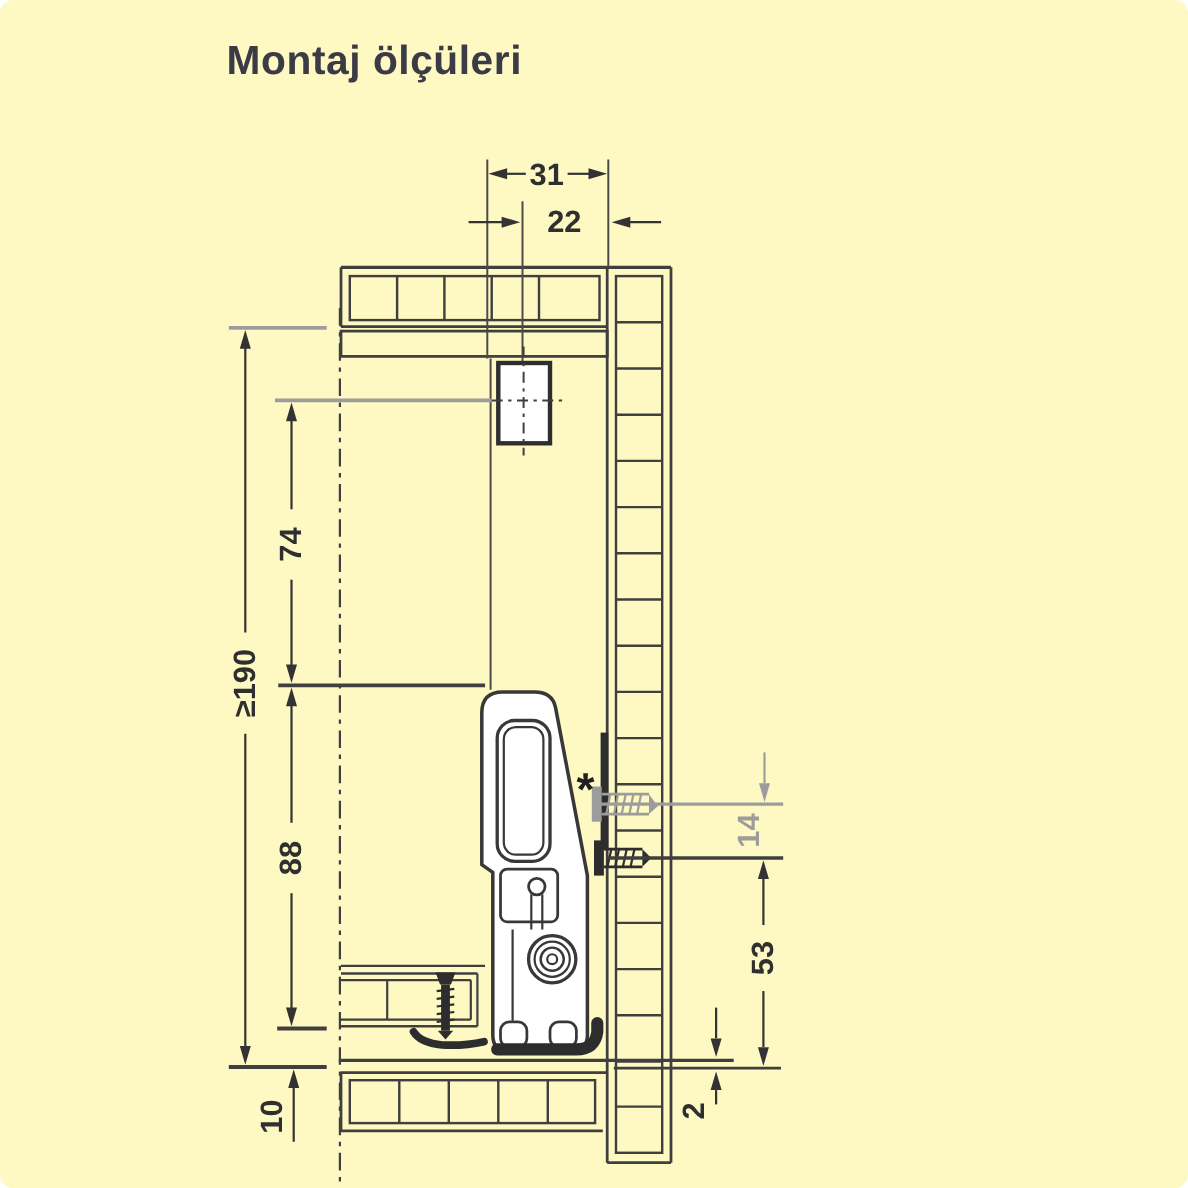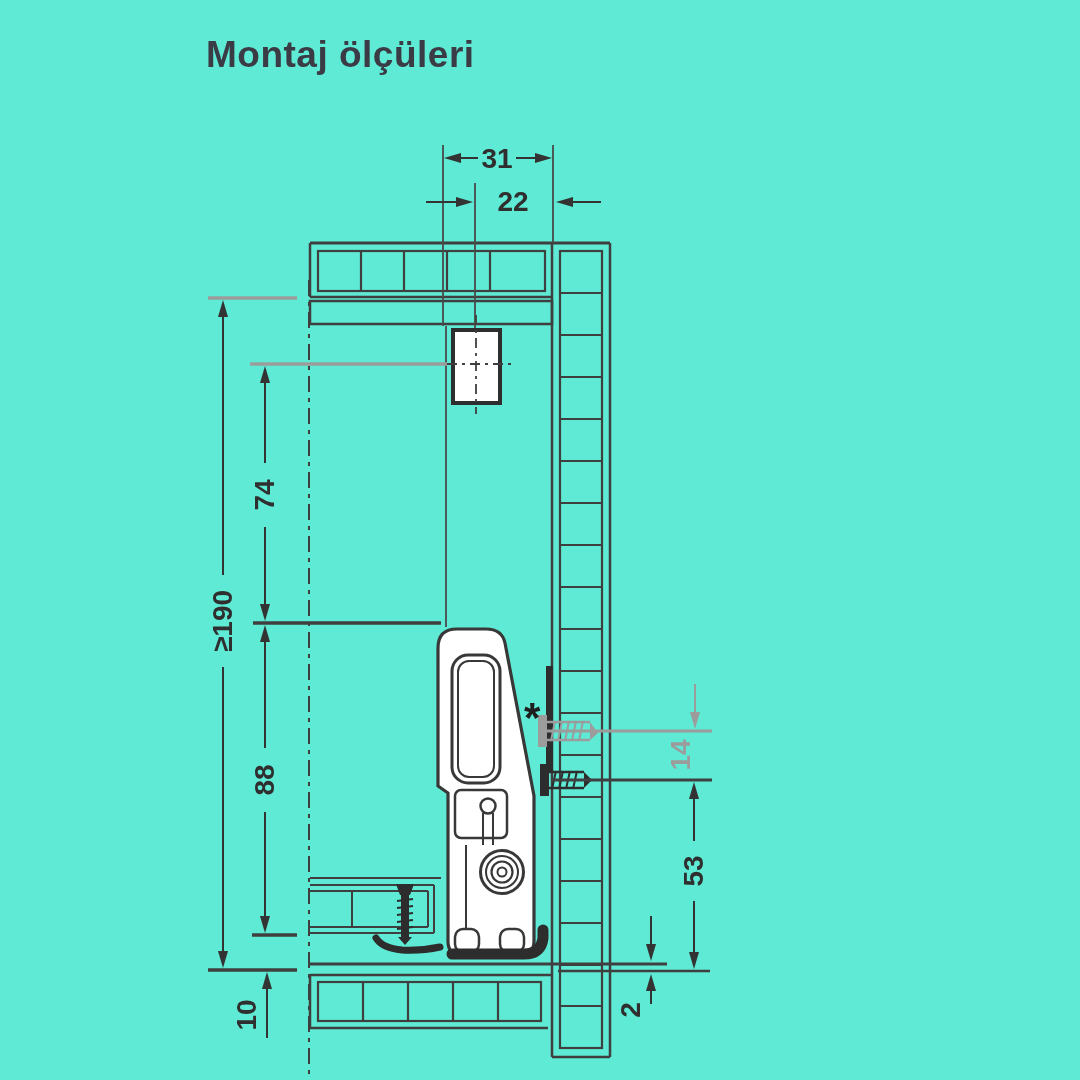--- a/index.html
+++ b/index.html
@@ -1,17 +1,17 @@
 <!DOCTYPE html>
 <html><head>
 <meta charset="utf-8">
 <style>
   html,body{margin:0;padding:0;background:#ffffff;}
-  .canvas{position:relative;width:1080px;height:1080px;background:#5eead4;overflow:hidden;
-          font-family:"Liberation Sans", sans-serif;}
+  .canvas{position:relative;width:1080px;height:1080px;background:#fef9c3;overflow:hidden;
+          font-family:"Liberation Sans", sans-serif;border-radius:12px;}
   .title{position:absolute;left:206px;top:34px;font-size:37px;font-weight:700;
          letter-spacing:0.5px;color:#3b3b45;}
   svg{position:absolute;left:0;top:0;}
   svg text{font-family:"Liberation Sans", sans-serif;font-weight:700;}
   .dimtxt{font-size:28px;fill:#2f2f2f;}
   .dimtxt-gray{font-size:28px;fill:#9c9c9c;}
   .star{font-size:42px;fill:#1f1f1f;}
 </style>
 </head>
 <body>

